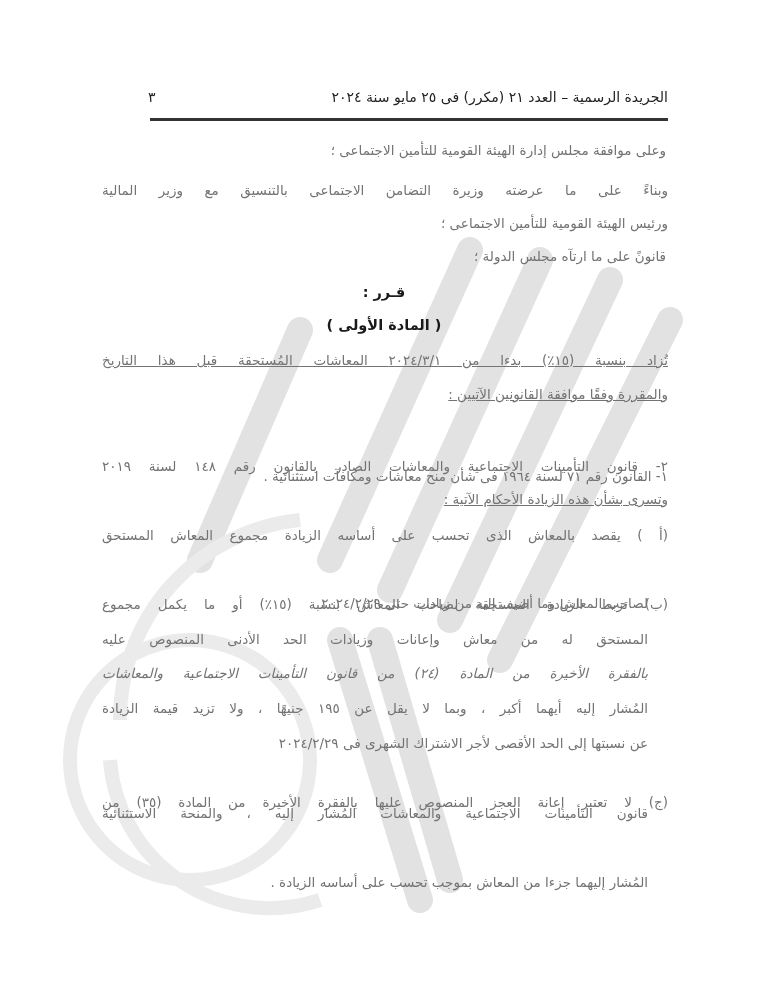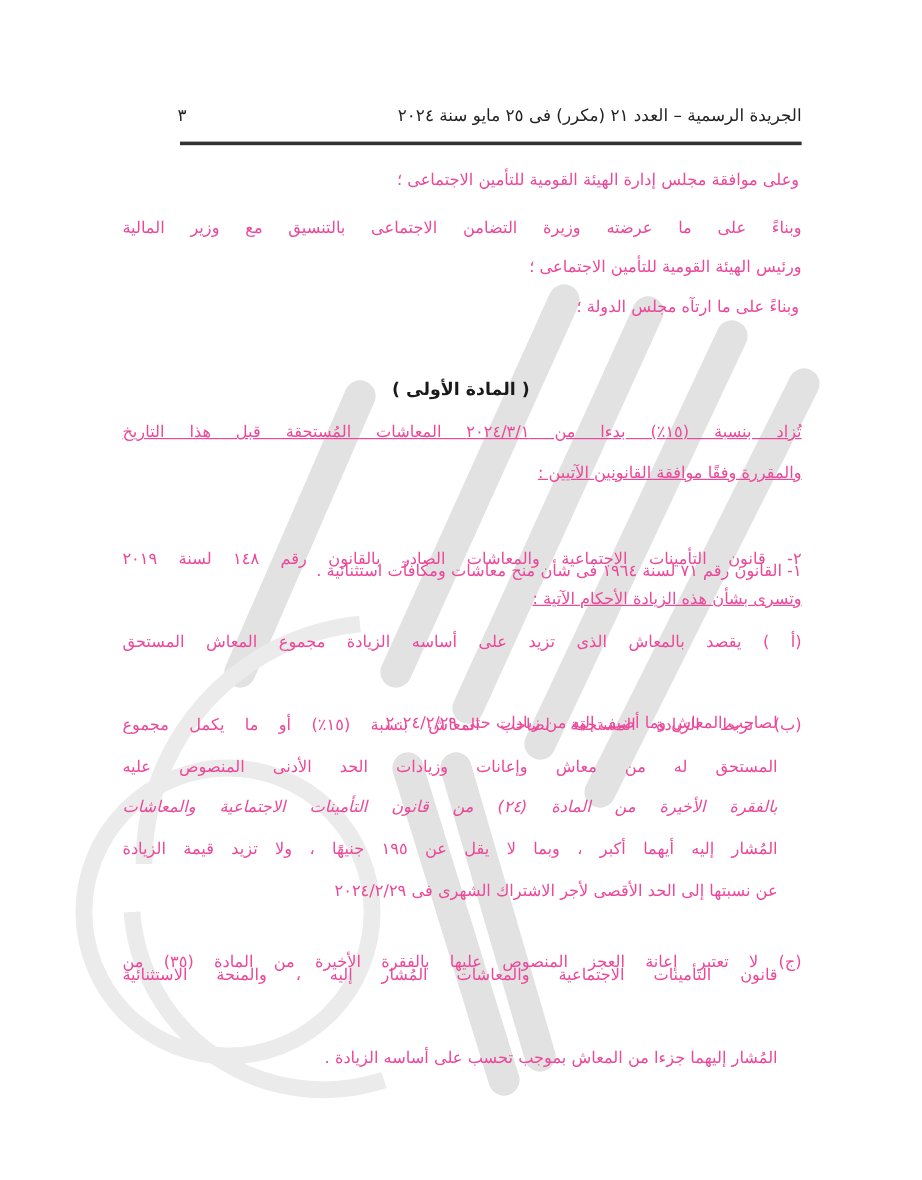--- a/index.html
+++ b/index.html
@@ -9,21 +9,21 @@
     font-family:"DejaVu Sans", sans-serif; color:#1a1a1a;
   }
   .watermark { position:absolute; left:0; top:0; width:768px; height:983px; pointer-events:none; }
   .page { position:absolute; left:0; top:0; width:768px; height:983px; direction:rtl; }
   .header {
     position:absolute; left:148px; top:86px; width:520px; height:22px;
     display:flex; justify-content:space-between; align-items:center;
     font-size:14px; color:#222;
   }
   .header-rule { position:absolute; left:150px; top:118px; width:518px; height:3px; background:#333; }
-  .line { position:absolute; right:100px; font-size:13.5px; white-space:nowrap; color:#ec4899; }
+  .line { position:absolute; right:100px; font-size:13.5px; white-space:nowrap; color:#737373; }
   .center { position:absolute; left:0; width:768px; text-align:center; font-weight:bold; font-size:14.5px; }
   .u { text-decoration:underline; }
   .justify { left:102px; text-align:justify; text-align-last:justify; }
 </style>
 </head>
 <body>
 
 <svg class="watermark" viewBox="0 0 768 983">
   <g fill="none" stroke="#e2e2e2" stroke-width="26" stroke-linecap="round">
     <path d="M470 250 L330 560"></path>
@@ -44,32 +44,33 @@
 <div class="page">
   <div class="header">
     <span>الجريدة الرسمية – العدد ٢١ (مكرر) فى ٢٥ مايو سنة ٢٠٢٤</span>
     <span>٣</span>
   </div>
   <div class="header-rule"></div>
 
   <div class="line" style="top:142px; right:102px;">وعلى موافقة مجلس إدارة الهيئة القومية للتأمين الاجتماعى ؛</div>
   <div class="line justify" style="top:182px;">وبناءً على ما عرضته وزيرة التضامن الاجتماعى بالتنسيق مع وزير المالية</div>
   <div class="line" style="top:215px; right:100px;">ورئيس الهيئة القومية للتأمين الاجتماعى ؛</div>
-  <div class="line" style="top:248px; right:102px;">وبناءً على ما ارتآه مجلس الدولة ؛</div>
+  <div class="line" style="top:248px; right:102px;">قانونً على ما ارتآه مجلس الدولة ؛</div>
 
+  <div class="center" style="top:284px;">قـرر :</div>
   <div class="center" style="top:317px;text-align:center;">( المادة الأولى )</div>
 
   <div class="line u justify" style="top:352px;">تُزاد بنسبة (١٥٪) بدءا من ٢٠٢٤/٣/١ المعاشات المُستحقة قبل هذا التاريخ</div>
   <div class="line u" style="top:386px; right:100px;">والمقررة وفقًا موافقة القانونين الآتيين :</div>
 
   <div class="line" style="top:424px; right:100px;margin-top:44px;">١- القانون رقم ٧١ لسنة ١٩٦٤ فى شأن منح معاشات ومكافآت استثنائية .</div>
   <div class="line justify" style="top:458px;">٢- قانون التأمينات الاجتماعية والمعاشات الصادر بالقانون رقم ١٤٨ لسنة ٢٠١٩</div>
   <div class="line u" style="top:491px; right:100px;">وتسرى بشأن هذه الزيادة الأحكام الآتية :</div>
 
-  <div class="line justify" style="top:527px;">(أ ) يقصد بالمعاش الذى تزيد على أساسه الزيادة مجموع المعاش المستحق</div>
+  <div class="line justify" style="top:527px;">(أ ) يقصد بالمعاش الذى تحسب على أساسه الزيادة مجموع المعاش المستحق</div>
   <div class="line" style="top:551px; right:120px;margin-top:44px;">لصاحب المعاش وما أضيف إليه من زيادات حتى ٢٠٢٤/٢/٢٩</div>
 
   <div class="line justify" style="top:596px;">(ب) تربط الزيادة المستحقة لصاحب المعاش بنسبة (١٥٪) أو ما يكمل مجموع</div>
   <div class="line justify" style="top:631px; right:120px;">المستحق له من معاش وإعانات وزيادات الحد الأدنى المنصوص عليه</div>
   <div class="line justify" style="top:665px; right:120px;font-style:italic;">بالفقرة الأخيرة من المادة (٢٤) من قانون التأمينات الاجتماعية والمعاشات</div>
   <div class="line justify" style="top:700px; right:120px;">المُشار إليه أيهما أكبر ، وبما لا يقل عن ١٩٥ جنيهًا ، ولا تزيد قيمة الزيادة</div>
   <div class="line" style="top:735px; right:120px;">عن نسبتها إلى الحد الأقصى لأجر الاشتراك الشهرى فى ٢٠٢٤/٢/٢٩</div>
 
   <div class="line justify" style="top:770px;margin-top:24px;">(ج) لا تعتبر إعانة العجز المنصوص عليها بالفقرة الأخيرة من المادة (٣٥) من</div>
   <div class="line justify" style="top:805px; right:120px;">قانون التأمينات الاجتماعية والمعاشات المُشار إليه ، والمنحة الاستثنائية</div>

